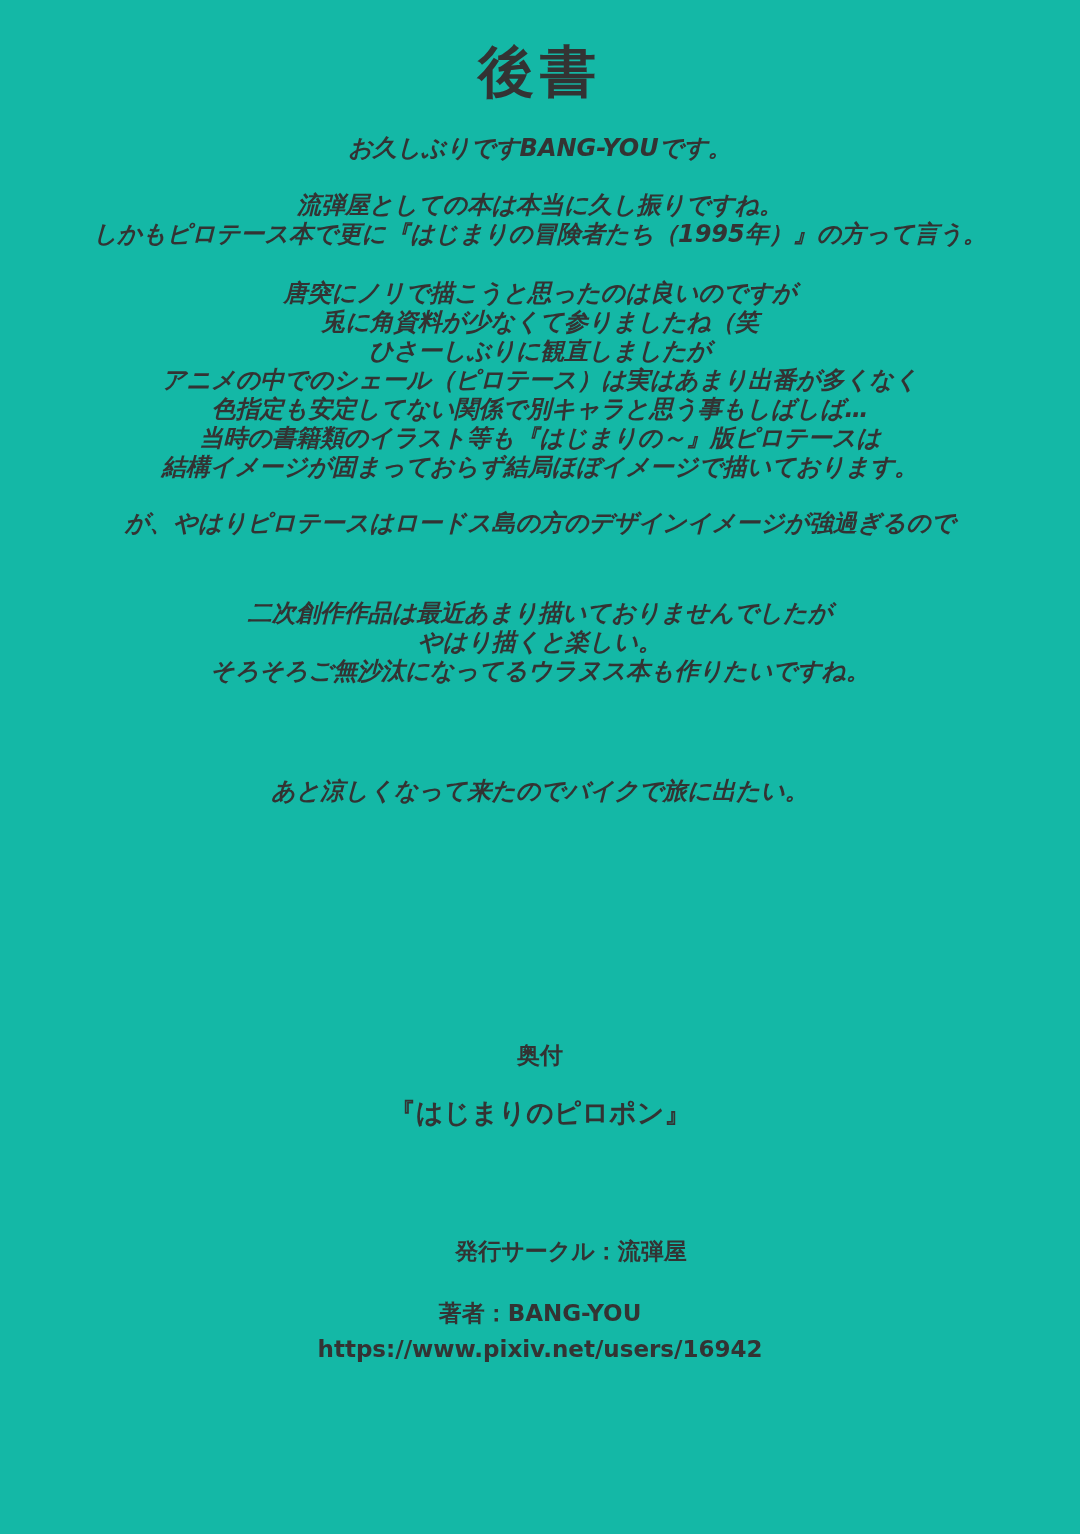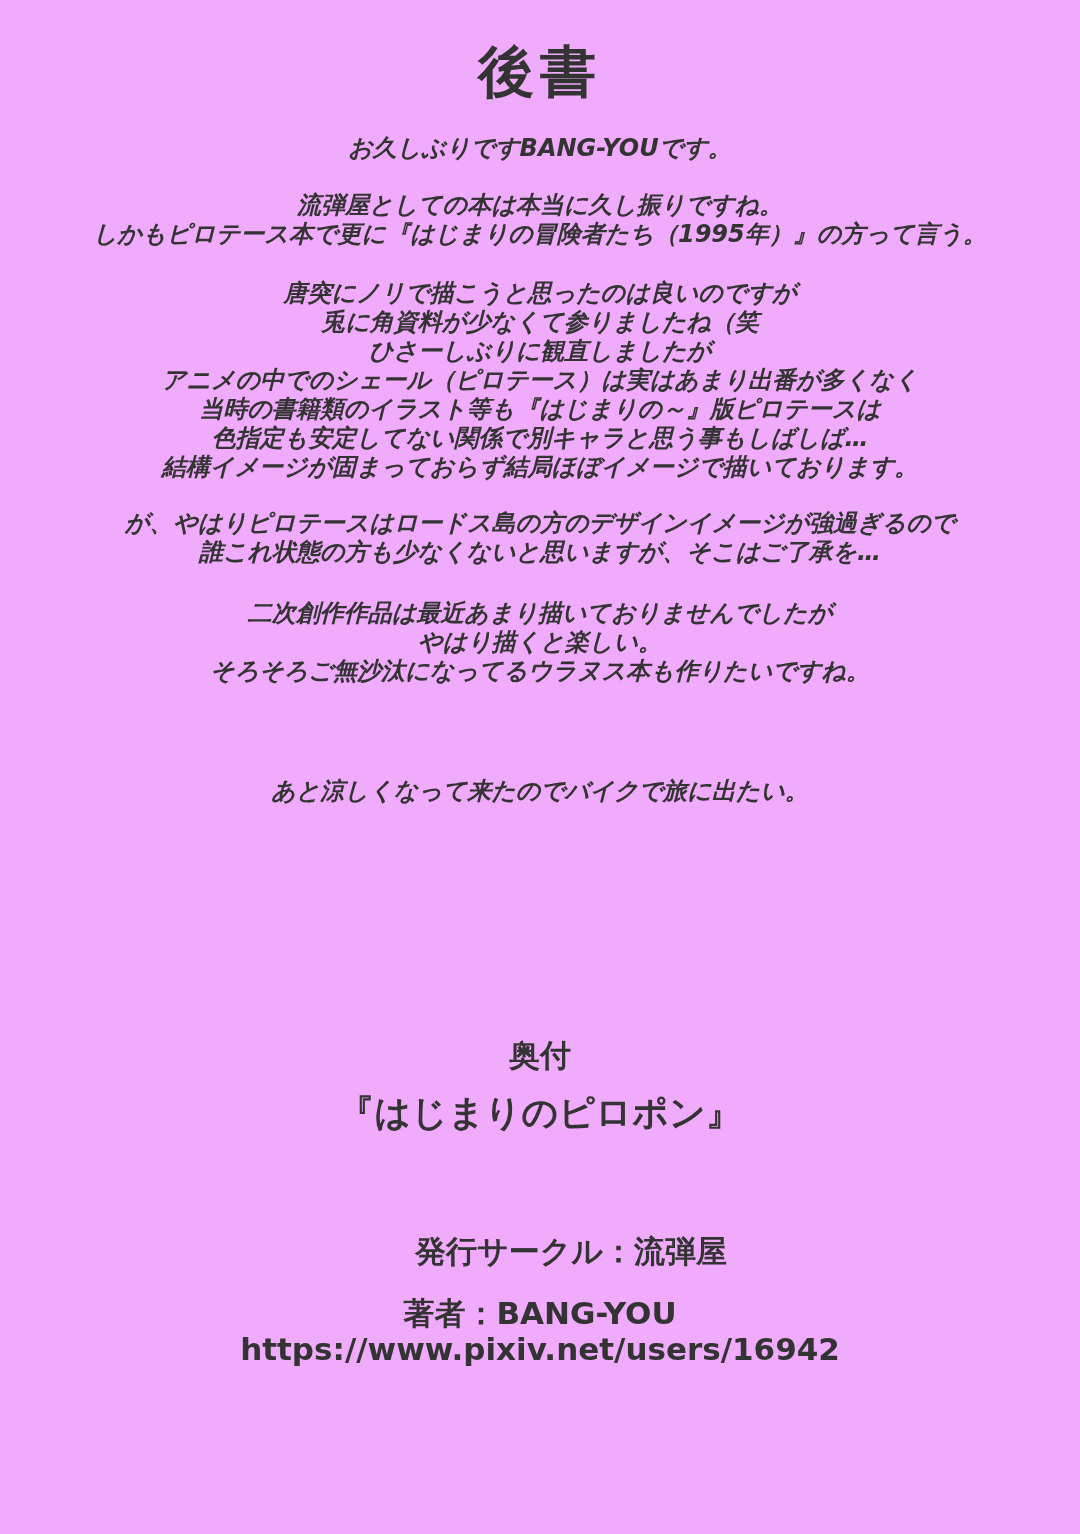--- a/index.html
+++ b/index.html
@@ -5,21 +5,21 @@
   html, body {
     margin: 0;
     padding: 0;
     background: #e8e8e8;
   }
   .page {
     position: relative;
     width: 1080px;
     height: 1534px;
     margin: 0 auto;
-    background: #f0abfc;
+    background: #14b8a6;
     overflow: hidden;
     font-family: "DejaVu Sans", sans-serif;
     font-weight: bold;
     color: #333333;
   }
   .block {
     position: absolute;
     left: 0;
     width: 1080px;
     text-align: center;
@@ -35,25 +35,25 @@
     line-height: 29px;
     font-style: italic;
   }
   .p1 { top: 134px; }
   .p2 { top: 191px; }
   .p3 { top: 279px; }
   .p4 { top: 509px; }
   .p5 { top: 599px; text-align: center; }
   .p6 { top: 777px; }
   .colophon-line {
-    font-size: 31px;
+    font-size: 23px;
     line-height: 30px;
   }
   .c-header   { top: 1040px; }
-  .c-booktitle{ top: 1098px; font-size: 36px; }
+  .c-booktitle{ top: 1098px; font-size: 27px; }
   .c-published{ top: 1158px; }
   .c-circle   { top: 1236px; padding-left: 31px; }
   .c-author   { top: 1298px; }
   .c-url      { top: 1334px; }
   .c-printer  { top: 1391px; }
 </style>
 </head>
 <body>
 
 <div class="page">
@@ -67,28 +67,27 @@
   <div class="block body-text p2">
     <div>流弾屋としての本は本当に久し振りですね。</div>
     <div>しかもピロテース本で更に『はじまりの冒険者たち（1995年）』の方って言う。</div>
   </div>
 
   <div class="block body-text p3">
     <div>唐突にノリで描こうと思ったのは良いのですが</div>
     <div>兎に角資料が少なくて参りましたね（笑</div>
     <div>ひさーしぶりに観直しましたが</div>
     <div>アニメの中でのシェール（ピロテース）は実はあまり出番が多くなく</div>
+    <div>色指定も安定してない関係で別キャラと思う事もしばしば…</div>
     <div>当時の書籍類のイラスト等も『はじまりの～』版ピロテースは</div>
-    <div>色指定も安定してない関係で別キャラと思う事もしばしば…</div>
     <div>結構イメージが固まっておらず結局ほぼイメージで描いております。</div>
   </div>
 
   <div class="block body-text p4">
     <div>が、やはりピロテースはロードス島の方のデザインイメージが強過ぎるので</div>
-    <div>誰これ状態の方も少なくないと思いますが、そこはご了承を…</div>
   </div>
 
   <div class="block body-text p5">
     <div>二次創作作品は最近あまり描いておりませんでしたが</div>
     <div>やはり描くと楽しい。</div>
     <div>そろそろご無沙汰になってるウラヌス本も作りたいですね。</div>
   </div>
 
   <div class="block body-text p6">
     <div>あと涼しくなって来たのでバイクで旅に出たい。</div>

